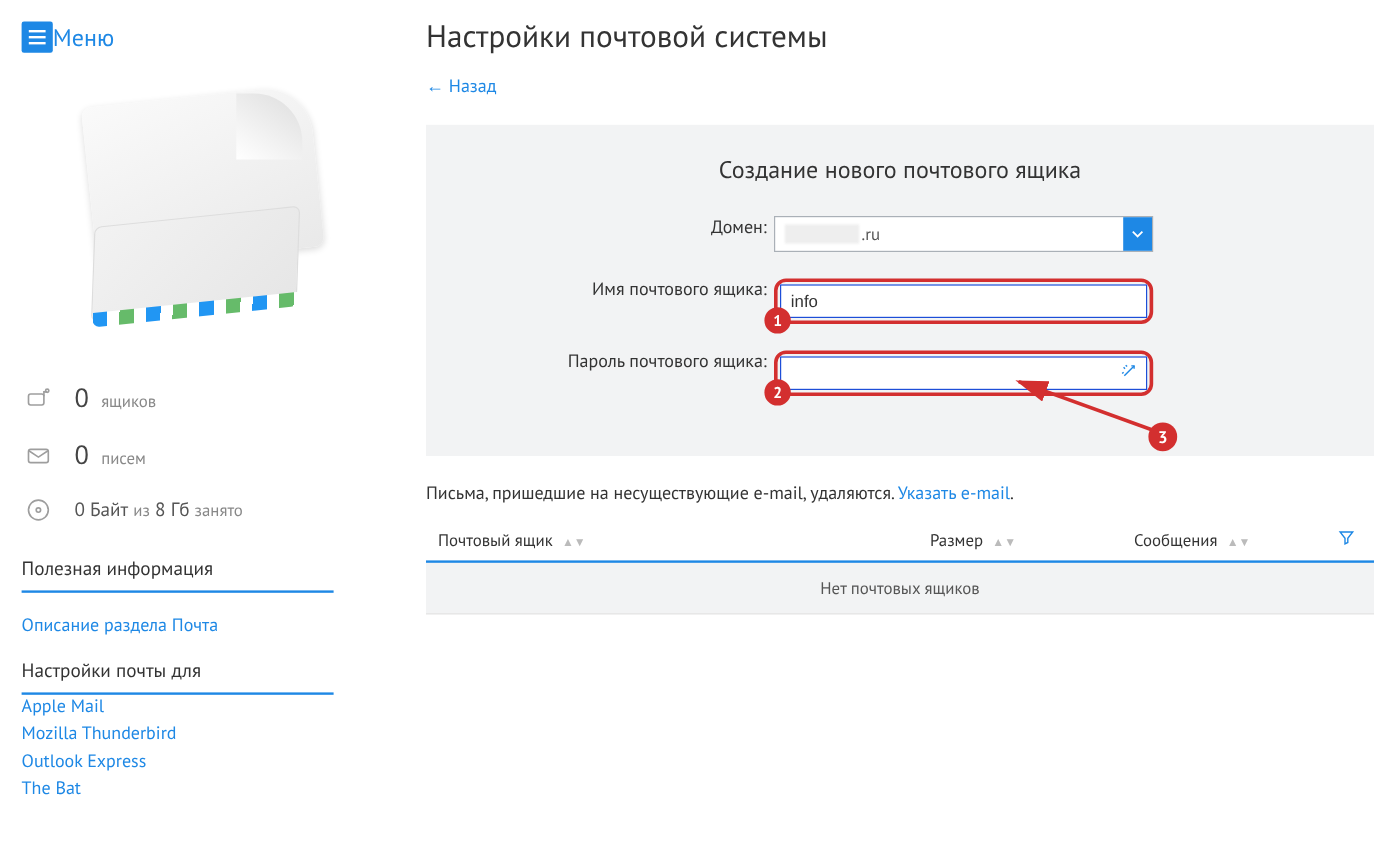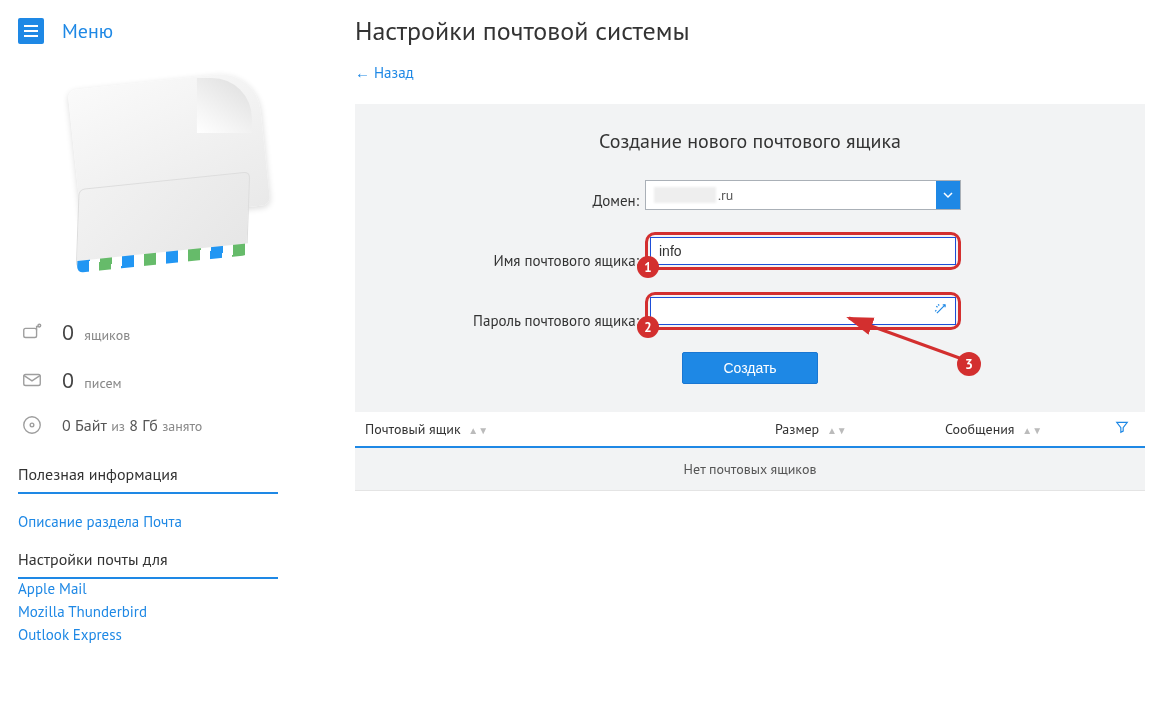--- a/index.html
+++ b/index.html
@@ -18,21 +18,21 @@
   
   .sidebar {
     position: absolute;
     left: 18px;
     top: 18px;
     width: 290px;
   }
   .menu-btn {
     display: flex;
     align-items: center;
-    gap: 18px;
+    gap: 0;
     cursor: pointer;
     margin-bottom: 36px;
   }
   .menu-icon {
     width: 26px; height: 26px;
     background: #1e88e5;
     border-radius: 2px;
     display: flex; flex-direction: column;
     justify-content: center; align-items: center;
     gap: 3px;
@@ -144,21 +144,21 @@
     position: relative;
   }
   .panel-title {
     font-size: 20px;
     color: #333;
     font-weight: 400;
     margin-bottom: 26px;
     text-align: center;
   }
 
-  .form-row { display: flex; align-items: flex-end; margin-bottom: 22px; }
+  .form-row { display: flex; align-items: flex-start; margin-bottom: 22px; }
   .form-label { width: 262px; text-align: right; font-size: 15px; color: #333; padding-right: 6px;}
   .form-control-wrap { position: relative; }
 
   .select-ctl {
     width: 316px; height: 30px;
     border: 1px solid #aab0b7;
     background: #fff;
     display: flex; align-items: center;
     padding: 0 8px;
     font-size: 14px;
@@ -330,20 +330,21 @@
     </div>
   </div>
 
   <div class="side-heading">Полезная информация</div>
   <a class="side-link">Описание раздела Почта</a>
 
   <div class="side-heading">Настройки почты для</div>
   <a class="side-link">Apple Mail</a>
   <a class="side-link tight">Mozilla Thunderbird</a>
   <a class="side-link tight">Outlook Express</a>
+  <a class="side-link tight">The Bat</a>
 </aside>
 
 <main class="main">
   <h1 class="page-title">Настройки почтовой системы</h1>
   <a class="back-link">← Назад</a>
 
   <div class="panel">
     <h2 class="panel-title">Создание нового почтового ящика</h2>
 
     <div class="form-row">
@@ -381,35 +382,35 @@
                 <path d="M5 19L19 5"></path>
                 <path d="M15 5h4v4"></path>
                 <path d="M6 9l-2-2M9 6l-2-2M4 14l-2 2"></path>
               </svg>
           </span>
           <span class="badge">2</span>
         </div>
       </div>
     </div>
 
-    <div class="submit-row">
-      <button class="btn-primary">Создать</button>
-    </div>
 
     <svg class="arrow-svg" style="left:480px; top:206px;" width="140" height="60">
       <defs>
         <marker id="ah" markerWidth="10" markerHeight="10" refX="8" refY="3" orient="auto">
           <path d="M0,0 L9,3 L0,6 Z" fill="#d32f2f"></path>
         </marker>
       </defs>
       <line x1="130" y1="50" x2="14" y2="8" stroke="#d32f2f" stroke-width="3" marker-end="url(#ah)"></line>
     </svg>
     <span class="badge3" style="left:602px; top:248px;">3</span>
   </div>
 
+  <p class="note-line">
+    <span>Письма, пришедшие на несуществующие e-mail, удаляются. </span><a>Указать e-mail</a><span>.</span>
+  </p>
 
   <table class="tbl">
     <thead>
       <tr>
         <th>
           <span>Почтовый ящик</span>
           <span class="sort">▲▼</span>
         </th>
         <th style="width:170px">
           <span>Размер</span>

